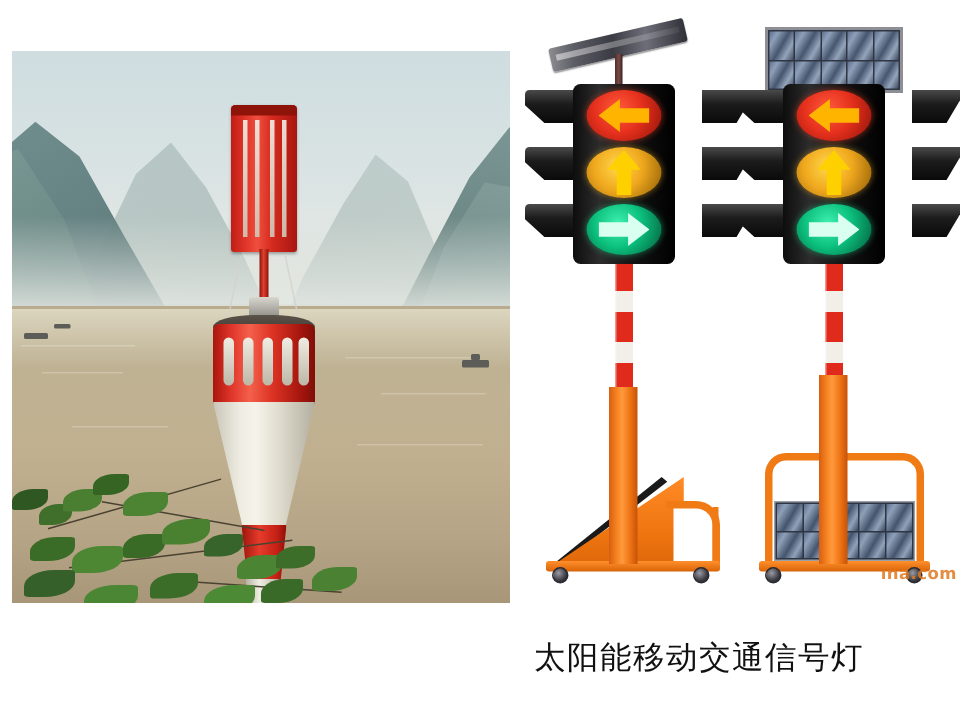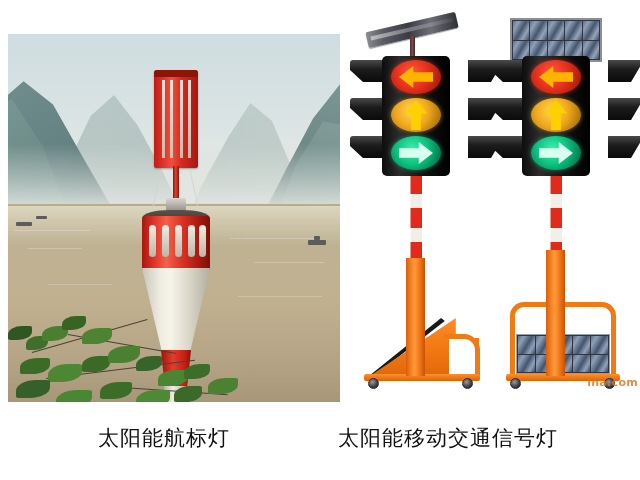--- a/index.html
+++ b/index.html
@@ -278,21 +278,21 @@
     opacity:.85;white-space:nowrap;
   }
 
   
   .caption{
     position:absolute;top:424px;
     font-family:"DejaVu Sans","Liberation Sans",sans-serif;
     font-size:21px;color:#111;letter-spacing:1px;white-space:nowrap;
   }
   .capL{left:98px;}
-  .capR{left:338px;}
+  .capR{left:356px;}
 </style>
 </head>
 <body>
 
 <div class="page">
 
   <div class="photo">
     <div class="sky"></div>
     <div class="mtn mLfar"></div>
     <div class="mtn mRfar"></div>
@@ -451,16 +451,15 @@
       <div class="cell"></div>
       <div class="cell"></div>
     </div>
     <div class="cartBarB"></div>
     <div class="wheel" style="left:18px;top:378px;"></div>
     <div class="wheel" style="left:112px;top:378px;"></div>
   </div>
 
   <div class="wm">ina.com</div>
 
-  <div class="caption capL">太阳能航标灯</div>
   <div class="caption capR">太阳能移动交通信号灯</div>
 
 </div>
 
 </body></html>

